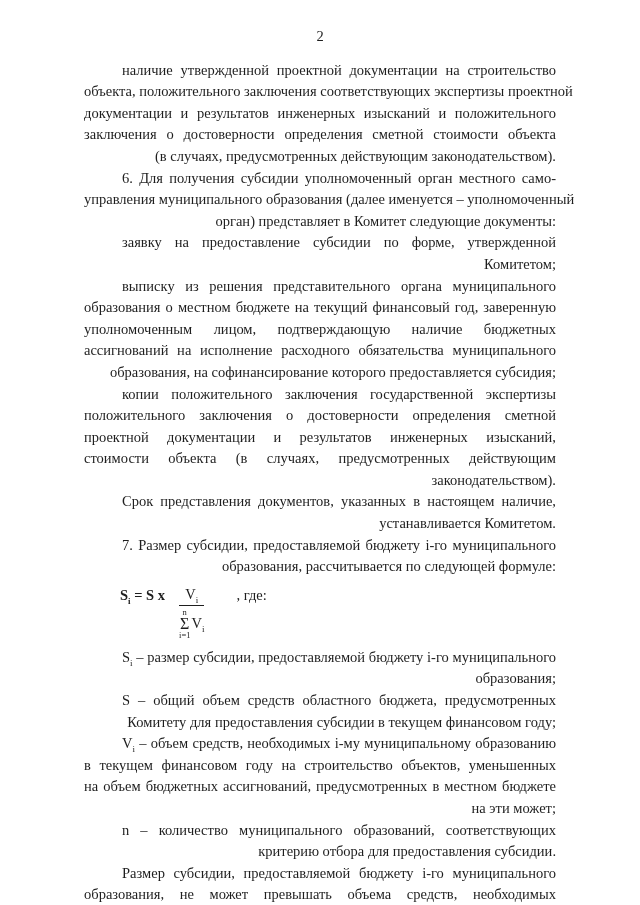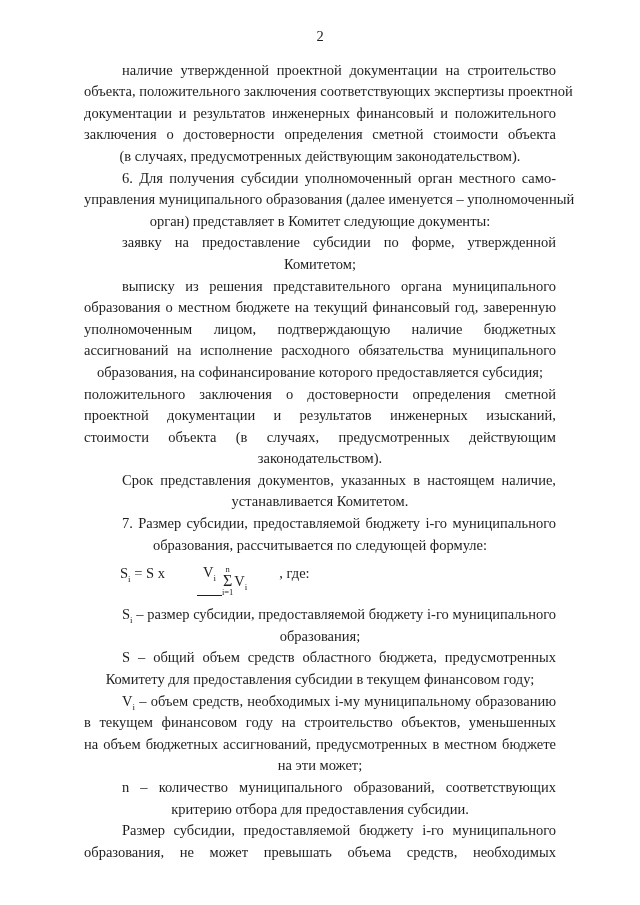--- a/index.html
+++ b/index.html
@@ -21,47 +21,48 @@
     line-height: 21.6px;
     color: #1e1e1e;
   }
   .page-number {
     text-align: center;
     margin-bottom: 12px;
   }
   .paragraph { margin: 0; }
   .line {
     white-space: nowrap;
-    text-align: center;
+    text-align: right;
   }
   .line.just {
     text-align: justify;
     text-align-last: justify;
     -moz-text-align-last: justify;
   }
   .line.indent { text-indent: 38px; }
   sub {
     font-size: 0.62em;
     line-height: 0;
   }
   
   .formula-row {
     display: flex;
     align-items: flex-start;
     margin: 7px 0 8px 36px;
   }
   .f-lhs {
     line-height: 20px;
+    margin-right: 14px;
+    font-weight: bold;
   }
   .frac {
     display: inline-flex;
-    flex-direction: row;
+    flex-direction: column;
     align-items: center;
     margin-right: 8px;
-    margin-left: 32px;
   }
   .f-num {
     align-self: stretch;
     text-align: center;
     line-height: 19px;
     padding: 0 6px 1px 6px;
     border-bottom: 1.2px solid #1e1e1e;
   }
   .f-den {
     display: inline-flex;
@@ -92,41 +93,42 @@
 </style>
 </head>
 <body>
 
 <div class="page">
   <div class="page-number">2</div>
   <div id="doc-body">
       <div class="paragraph">
         <div class="line indent just">наличие утвержденной проектной документации на строительство</div>
         <div class="line just">объекта, положительного заключения соответствующих экспертизы проектной</div>
-        <div class="line just">документации и результатов инженерных финансовый и положительного</div>
+        <div class="line just">документации и результатов инженерных изысканий и положительного</div>
         <div class="line just">заключения о достоверности определения сметной стоимости объекта</div>
         <div class="line">(в случаях, предусмотренных действующим законодательством).</div>
       </div>
       <div class="paragraph">
         <div class="line indent just">6. Для получения субсидии уполномоченный орган местного само-</div>
         <div class="line just">управления муниципального образования (далее именуется – уполномоченный</div>
         <div class="line">орган) представляет в Комитет следующие документы:</div>
       </div>
       <div class="paragraph">
         <div class="line indent just">заявку на предоставление субсидии по форме, утвержденной</div>
         <div class="line">Комитетом;</div>
       </div>
       <div class="paragraph">
         <div class="line indent just">выписку из решения представительного органа муниципального</div>
         <div class="line just">образования о местном бюджете на текущий финансовый год, заверенную</div>
         <div class="line just">уполномоченным лицом, подтверждающую наличие бюджетных</div>
         <div class="line just">ассигнований на исполнение расходного обязательства муниципального</div>
         <div class="line">образования, на софинансирование которого предоставляется субсидия;</div>
       </div>
       <div class="paragraph">
+        <div class="line indent just">копии положительного заключения государственной экспертизы</div>
         <div class="line just">положительного заключения о достоверности определения сметной</div>
         <div class="line just">проектной документации и результатов инженерных изысканий,</div>
         <div class="line just">стоимости объекта (в случаях, предусмотренных действующим</div>
         <div class="line">законодательством).</div>
       </div>
       <div class="paragraph">
         <div class="line indent just">Срок представления документов, указанных в настоящем наличие,</div>
         <div class="line">устанавливается Комитетом.</div>
       </div>
       <div class="paragraph">

